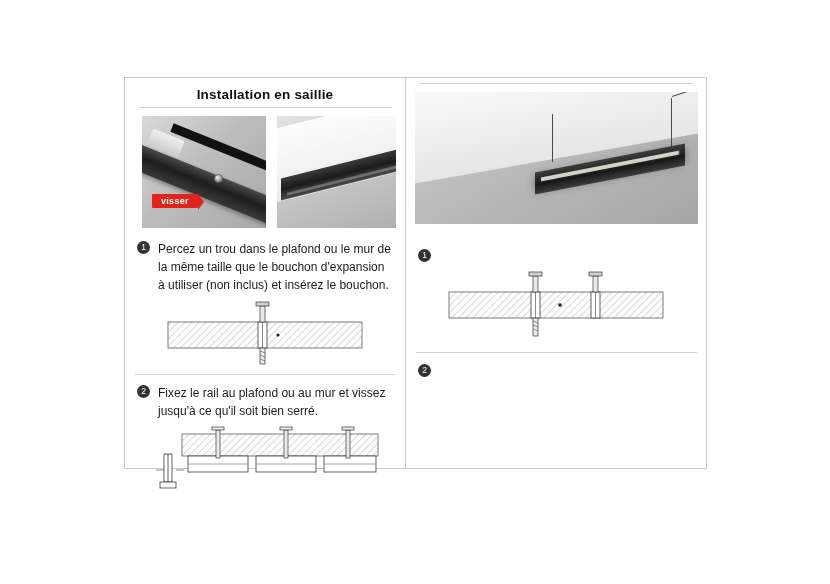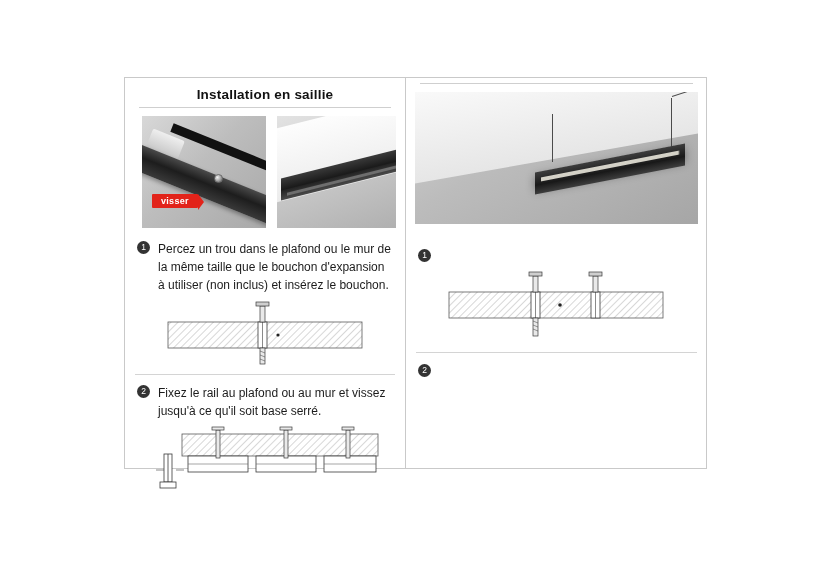--- a/index.html
+++ b/index.html
@@ -287,21 +287,21 @@
           <line x1="110" y1="55" x2="115" y2="57"></line>
           <line x1="110" y1="59" x2="115" y2="61"></line>
         </g>
         <circle cx="128" cy="35" r="1.6" fill="#222"></circle>
       </svg>
 
       <div class="divider" style="margin-top:4px;"></div>
 
       <div class="step" style="margin-top:9px;">
         <div class="step-num">2</div>
-        <div class="step-text">Fixez le rail au plafond ou au mur et vissez jusqu'à ce qu'il soit base serré.</div>
+        <div class="step-text">Fixez le rail au plafond ou au mur et vissez jusqu'à ce qu'il soit bien serré.</div>
       </div>
 
       <svg class="diagram" width="250" height="74" viewBox="0 0 250 74" style="margin-top:6px;">
         <defs>
           <pattern id="hatchL2" width="5" height="5" patternTransform="rotate(45)" patternUnits="userSpaceOnUse">
             <line x1="0" y1="0" x2="0" y2="5" stroke="#8d8d8d" stroke-width="0.7"></line>
           </pattern>
         </defs>
 
         <rect x="42" y="8" width="196" height="22" fill="url(#hatchL2)" stroke="#5b5b5b" stroke-width="0.8"></rect>

